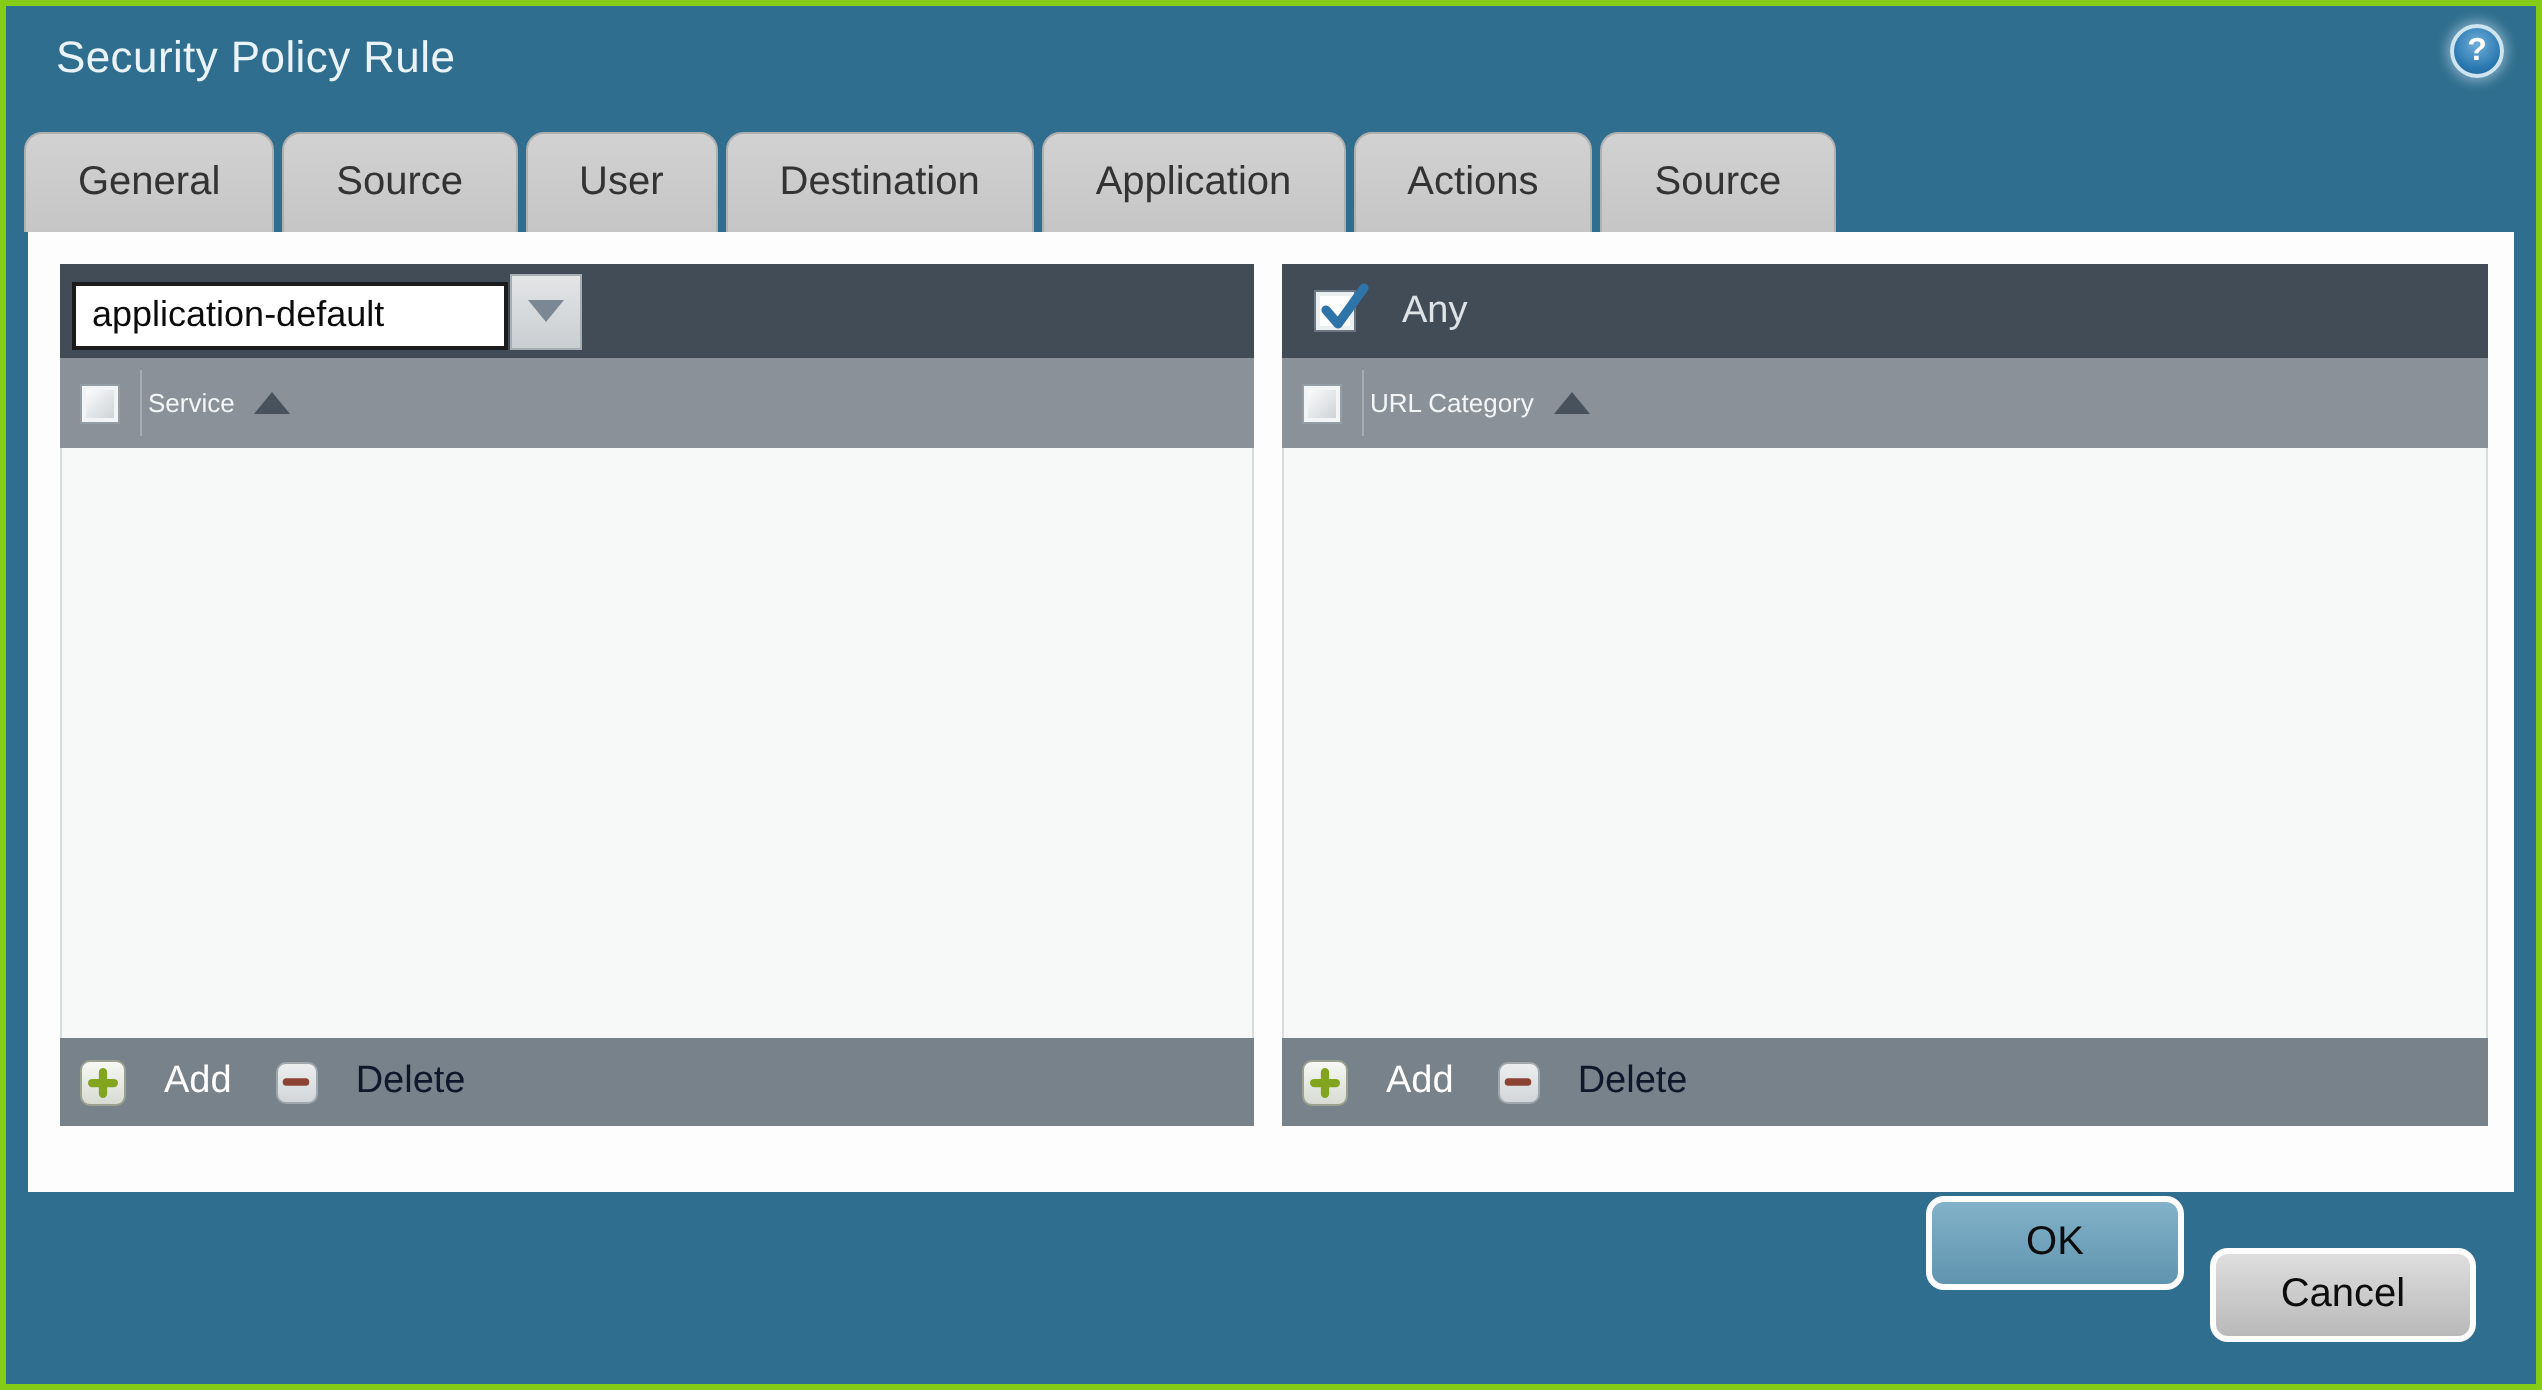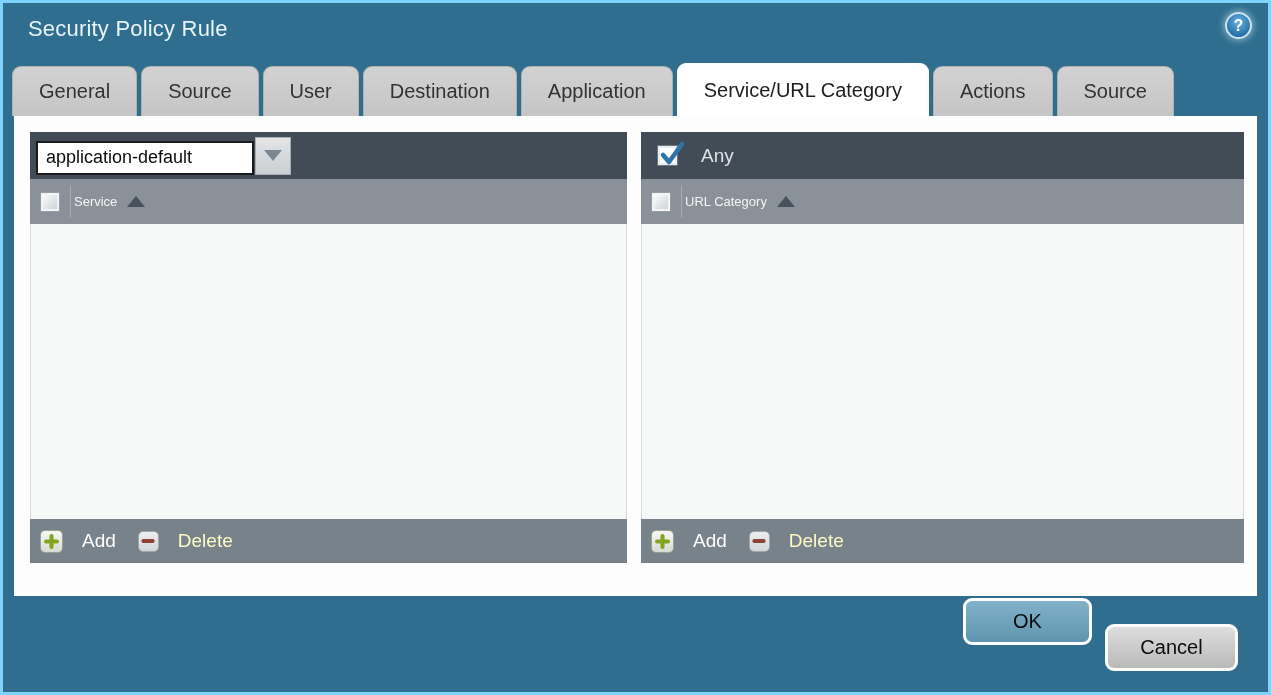--- a/index.html
+++ b/index.html
@@ -1,20 +1,20 @@
 <!DOCTYPE html>
 <html><head>
 <meta charset="utf-8">
 <style>
   html,body{margin:0;padding:0;background:#111;}
   *{box-sizing:border-box;font-family:"Liberation Sans","DejaVu Sans",sans-serif;}
 
   .dialog{
     position:relative;width:1271px;height:695px;
-    background:#2f6e8e;border:3px solid #7dd3fc;overflow:hidden;
+    background:#2f6e8e;border:3px solid #84cc16;overflow:hidden;
   }
 
   
   .title{
     position:absolute;left:25px;top:13px;
     color:#e9f3f8;font-size:22px;letter-spacing:.2px;font-weight:400;
   }
   .help{
     position:absolute;right:16px;top:9px;width:27px;height:27px;border-radius:50%;
     background:radial-gradient(circle at 50% 35%, #6fb0da 0%, #2a78b0 65%, #1b5f95 100%);
@@ -108,21 +108,21 @@
   .icon-plate{
     width:23px;height:23px;border-radius:5px;
     background:linear-gradient(#f7f8f4,#d7dbd2);
     border:1px solid #9aa28f;
     display:flex;align-items:center;justify-content:center;
   }
   .foot-btn.disabled .icon-plate{
     width:21px;height:21px;background:linear-gradient(#eceeee,#d2d6d9);border-color:#a0a7ad;
   }
   .foot-label{color:#ffffff;font-size:19px;}
-  .foot-btn.disabled .foot-label{color:#fef9c3;}
+  .foot-btn.disabled .foot-label{color:#0f172a;}
 
   
   .dlg-buttons{position:absolute;right:30px;bottom:21px;display:flex;gap:13px;text-align:center;}
   .btn{
     height:47px;border-radius:9px;border:3px solid #fdfdfd;
     font-size:20px;color:#0d0d0d;cursor:pointer;
     display:flex;align-items:center;justify-content:center;
   }
   .btn-ok{width:129px;background:linear-gradient(#82b2ca,#6094ae);}
   .btn-cancel{width:133px;background:linear-gradient(#dedede,#b9b9b9);margin-top:26px;}
@@ -134,21 +134,20 @@
 
   <div class="title">Security Policy Rule</div>
   <div class="help">?</div>
 
   <div class="tabstrip">
     <div class="tab">General</div>
     <div class="tab">Source</div>
     <div class="tab">User</div>
     <div class="tab">Destination</div>
     <div class="tab">Application</div>
-    <div class="tab active">Service/URL Category</div>
     <div class="tab">Actions</div>
     <div class="tab">Source</div>
   </div>
 
   <div class="content">
 
     <div class="panel panel-left">
       <div class="darkbar">
         <div class="combo">
           <input class="combo-input" type="text" value="application-default" style="">

